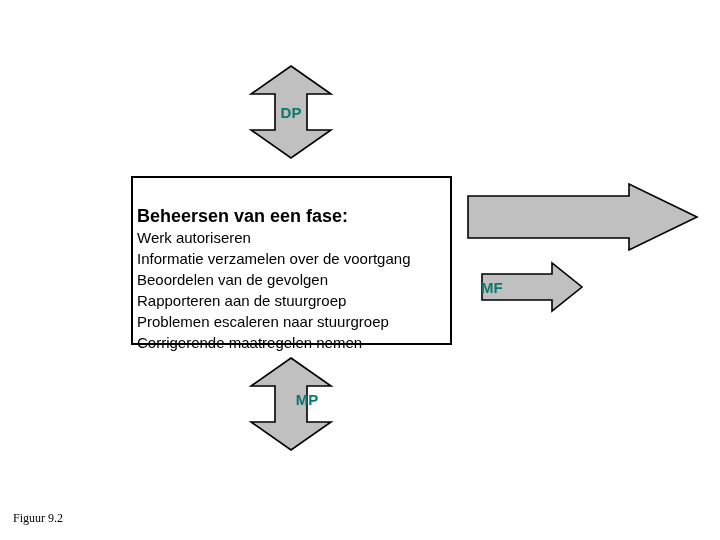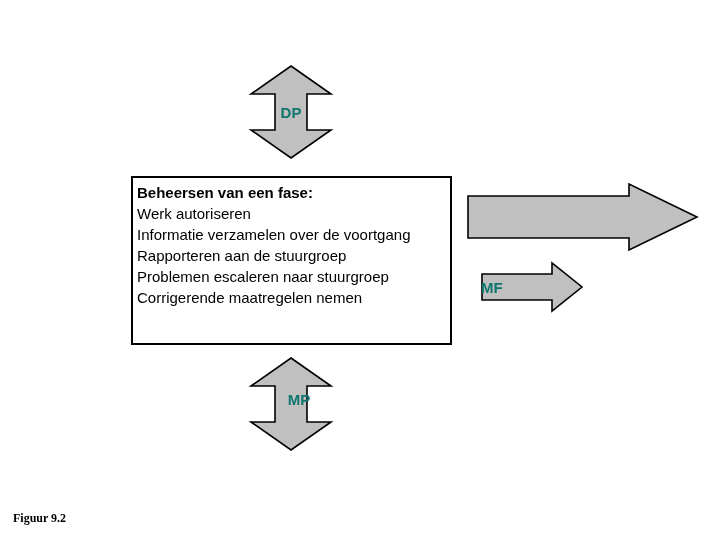--- a/index.html
+++ b/index.html
@@ -52,21 +52,21 @@
     color: #0f766e;
     white-space: nowrap;
     pointer-events: none;
   }
 
   
   #arrow-dp        { left: 249px; top: 64px;  width: 84px;  height: 96px; }
   #arrow-dp-label  { left: 249px; top: 105px; width: 84px;  text-align: center; }
 
   #arrow-mp        { left: 249px; top: 370px; width: 84px;  height: 82px; }
-  #arrow-mp-label  { left: 257px; top: 392px; width: 84px;  text-align: center; }
+  #arrow-mp-label  { left: 265px; top: 392px; width: 84px;  text-align: center; }
 
   #arrow-ap        { left: 466px; top: 182px; width: 233px; height: 70px; }
   #arrow-ap-label  { left: 466px; top: 205px; width: 200px; text-align: center; }
 
   #arrow-mf        { left: 480px; top: 261px; width: 104px; height: 52px; }
   #arrow-mf-label  { left: 481px; top: 280px; width: 76px;  text-align: left; }
 
   
   #activity-box {
     position: absolute;
@@ -75,23 +75,24 @@
     width: 321px;
     height: 169px;
     border: 2px solid #000000;
     background: #ffffff;
     box-sizing: border-box;
     padding: 4px 0 0 4px;
   }
   #activity-box .box-heading {
     font-family: "Liberation Sans", sans-serif;
     font-weight: bold;
-    font-size: 15px;
+    font-size: 18px;
     line-height: 21px;
     white-space: nowrap;
+    margin-top: 24px;
   }
   #activity-box .box-list {
     list-style: none;
     margin: 0;
     padding: 0;
   }
   #activity-box .box-list li {
     font-family: "Liberation Sans", sans-serif;
     font-weight: normal;
     font-size: 15px;
@@ -102,21 +103,20 @@
   
   #figure-caption {
     position: absolute;
     left: 13px;
     top: 511px;
     font-family: "Liberation Serif", serif;
     font-size: 12px;
     line-height: 14px;
     color: #000000;
     white-space: nowrap;
-    font-weight: bold;
   }
 </style>
 </head>
 <body>
 
 <div id="diagram-canvas">
 
   <div class="arrow-shape" id="arrow-dp">
     <svg viewBox="0 0 84 96" preserveAspectRatio="none">
       <polygon class="poly" points="42,2 82,30 58,30 58,66 82,66 42,94 2,66 26,66 26,30 2,30"></polygon>
@@ -142,20 +142,21 @@
       <polygon class="poly" points="2,13 72,13 72,2 102,26 72,50 72,39 2,39"></polygon>
     </svg>
   </div>
   <div class="arrow-label" id="arrow-mf-label">MF</div>
 
   <div id="activity-box">
     <div class="box-heading">Beheersen van een fase:</div>
     <ul class="box-list">
       <li>Werk autoriseren</li>
       <li>Informatie verzamelen over de voortgang</li>
+      <li>Beoordelen van de gevolgen</li>
       <li>Rapporteren aan de stuurgroep</li>
       <li>Problemen escaleren naar stuurgroep</li>
       <li>Corrigerende maatregelen nemen</li>
     </ul>
   </div>
 
   <div id="figure-caption">Figuur 9.2</div>
 
 </div>
 

